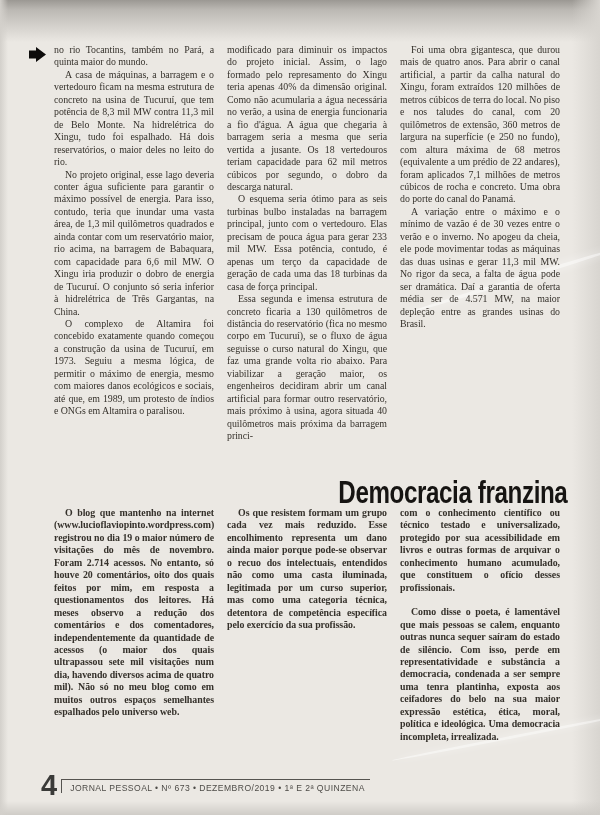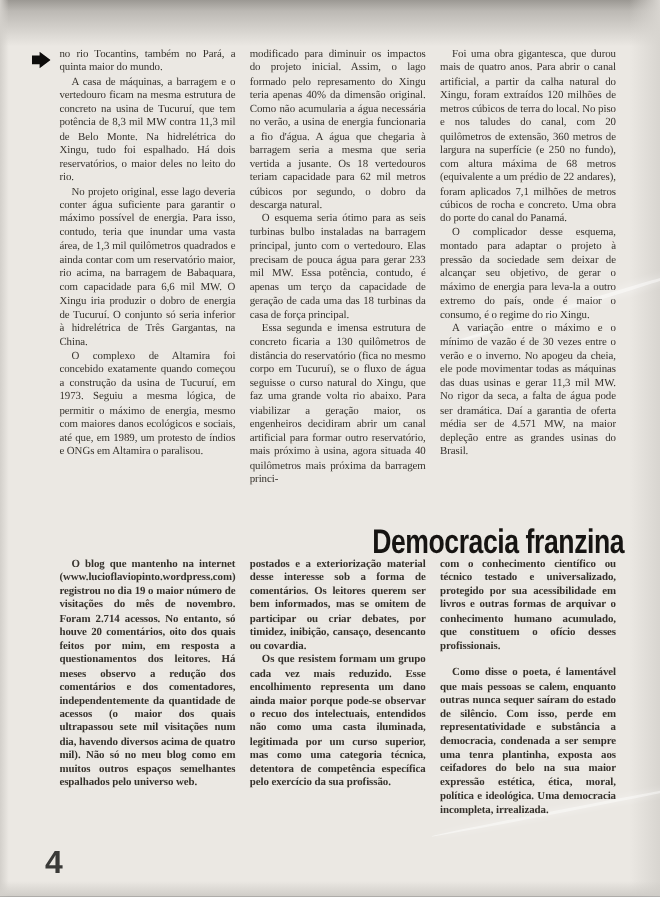--- a/index.html
+++ b/index.html
@@ -76,40 +76,41 @@
       <p>No projeto original, esse lago deveria conter água suficiente para garantir o máximo possível de energia. Para isso, contudo, teria que inundar uma vasta área, de 1,3 mil quilômetros quadrados e ainda contar com um reservatório maior, rio acima, na barragem de Babaquara, com capacidade para 6,6 mil MW. O Xingu iria produzir o dobro de energia de Tucuruí. O conjunto só seria inferior à hidrelétrica de Três Gargantas, na China.</p>
       <p>O complexo de Altamira foi concebido exatamente quando começou a construção da usina de Tucuruí, em 1973. Seguiu a mesma lógica, de permitir o máximo de energia, mesmo com maiores danos ecológicos e sociais, até que, em 1989, um protesto de índios e ONGs em Altamira o paralisou.</p>
     </div>
     <div class="col">
       <p class="flush">modificado para diminuir os impactos do projeto inicial. Assim, o lago formado pelo represamento do Xingu teria apenas 40% da dimensão original. Como não acumularia a água necessária no verão, a usina de energia funcionaria a fio d'água. A água que chegaria à barragem seria a mesma que seria vertida a jusante. Os 18 vertedouros teriam capacidade para 62 mil metros cúbicos por segundo, o dobro da descarga natural.</p>
       <p>O esquema seria ótimo para as seis turbinas bulbo instaladas na barragem principal, junto com o vertedouro. Elas precisam de pouca água para gerar 233 mil MW. Essa potência, contudo, é apenas um terço da capacidade de geração de cada uma das 18 turbinas da casa de força principal.</p>
       <p>Essa segunda e imensa estrutura de concreto ficaria a 130 quilômetros de distância do reservatório (fica no mesmo corpo em Tucuruí), se o fluxo de água seguisse o curso natural do Xingu, que faz uma grande volta rio abaixo. Para viabilizar a geração maior, os engenheiros decidiram abrir um canal artificial para formar outro reservatório, mais próximo à usina, agora situada 40 quilômetros mais próxima da barragem princi-</p>
     </div>
     <div class="col">
       <p>Foi uma obra gigantesca, que durou mais de quatro anos. Para abrir o canal artificial, a partir da calha natural do Xingu, foram extraídos 120 milhões de metros cúbicos de terra do local. No piso e nos taludes do canal, com 20 quilômetros de extensão, 360 metros de largura na superfície (e 250 no fundo), com altura máxima de 68 metros (equivalente a um prédio de 22 andares), foram aplicados 7,1 milhões de metros cúbicos de rocha e concreto. Uma obra do porte do canal do Panamá.</p>
-      <p>O complicador desse esquema, montado para adaptar o projeto à pressão da sociedade sem deixar de alcançar seu objetivo, de gerar o máximo de energia para leva-la a outro extremo do país, onde é maior o consumo, é o regime do rio Xingu.</p>
       <p>A variação entre o máximo e o mínimo de vazão é de 30 vezes entre o verão e o inverno. No apogeu da cheia, ele pode movimentar todas as máquinas das duas usinas e gerar 11,3 mil MW. No rigor da seca, a falta de água pode ser dramática. Daí a garantia de oferta média ser de 4.571 MW, na maior depleção entre as grandes usinas do Brasil.</p>
     </div>
   </section>
 
   <h1 class="headline">
     <span class="squeeze">Democracia franzina</span>
   </h1>
 
   <section class="article art2">
     <div class="col">
       <p>O blog que mantenho na internet (www.lucioflaviopinto.wordpress.com) registrou no dia 19 o maior número de visitações do mês de novembro. Foram 2.714 acessos. No entanto, só houve 20 comentários, oito dos quais feitos por mim, em resposta a questionamentos dos leitores. Há meses observo a redução dos comentários e dos comentadores, independentemente da quantidade de acessos (o maior dos quais ultrapassou sete mil visitações num dia, havendo diversos acima de quatro mil). Não só no meu blog como em muitos outros espaços semelhantes espalhados pelo universo web.</p>
     </div>
     <div class="col">
-      <p class="flush">postados e a exteriorização material desse interesse sob a forma de comentários. Os leitores querem ser bem informados, mas se omitem de participar ou criar debates, por timidez, inibição, cansaço, desencanto ou covardia.</p>
       <p>Os que resistem formam um grupo cada vez mais reduzido. Esse encolhimento representa um dano ainda maior porque pode-se observar o recuo dos intelectuais, entendidos não como uma casta iluminada, legitimada por um curso superior, mas como uma categoria técnica, detentora de competência específica pelo exercício da sua profissão.</p>
     </div>
     <div class="col">
       <p class="flush">com o conhecimento científico ou técnico testado e universalizado, protegido por sua acessibilidade em livros e outras formas de arquivar o conhecimento humano acumulado, que constituem o ofício desses profissionais.</p>
       <p class="space">Como disse o poeta, é lamentável que mais pessoas se calem, enquanto outras nunca sequer saíram do estado de silêncio. Com isso, perde em representatividade e substância a democracia, condenada a ser sempre uma tenra plantinha, exposta aos ceifadores do belo na sua maior expressão estética, ética, moral, política e ideológica. Uma democracia incompleta, irrealizada.</p>
     </div>
   </section>
 
   <footer class="footer">
     <div class="page-num">4</div>
+    <div class="footer-rule">
+      <div class="footer-text">JORNAL PESSOAL • Nº 673 • DEZEMBRO/2019 • 1ª E 2ª QUINZENA</div>
+    </div>
   </footer>
 
 </div>
 
 </body></html>

